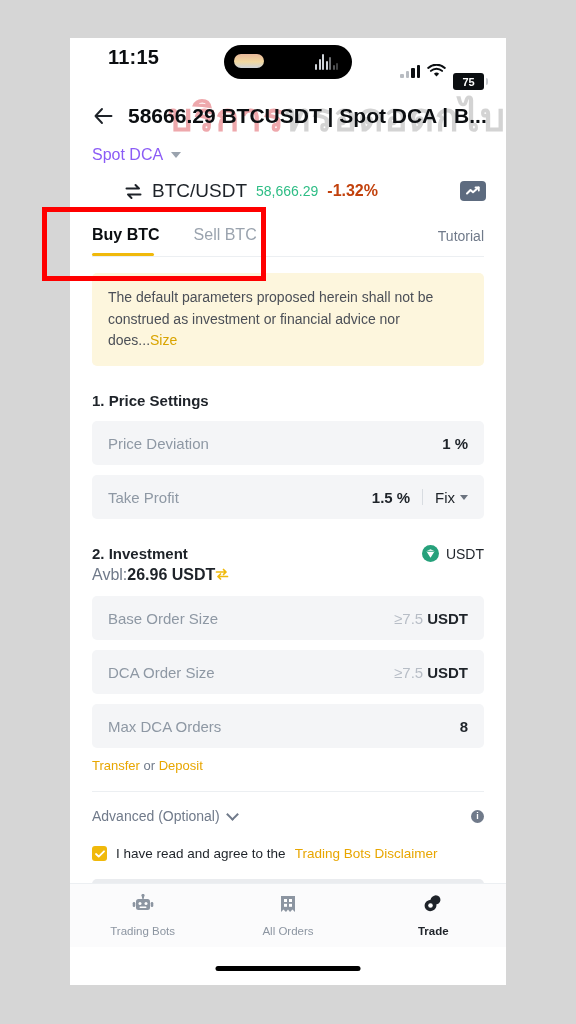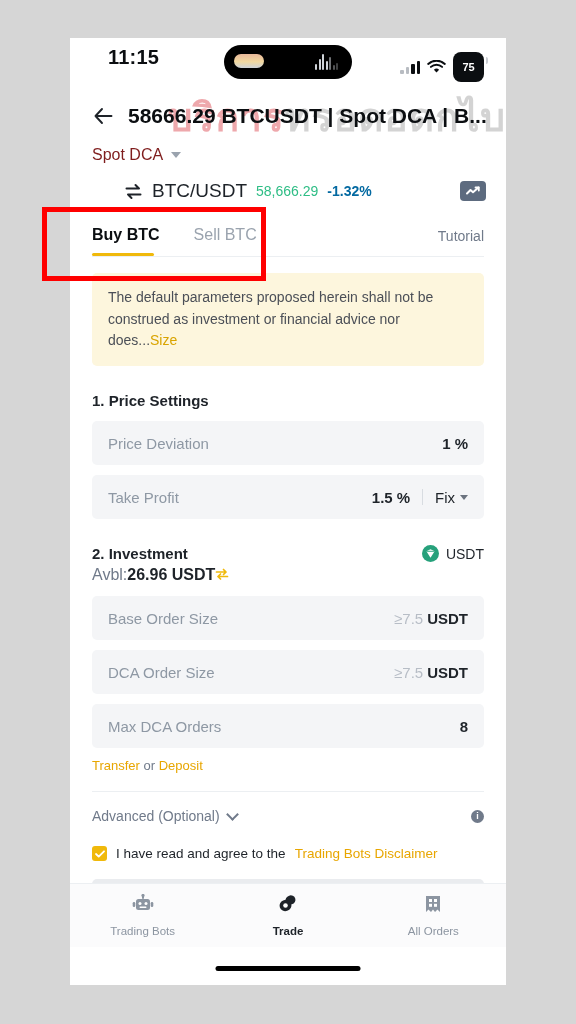--- a/index.html
+++ b/index.html
@@ -60,23 +60,23 @@
   }
   .cell { display:flex; align-items: flex-end; gap: 2px; height: 14px; }
   .cell i { width: 3.5px; background: #0b0e11; border-radius: 1px; display:block; }
   .cell i:nth-child(1){height:4px;background:#b8bcc2}
   .cell i:nth-child(2){height:7px;background:#b8bcc2}
   .cell i:nth-child(3){height:10px}
   .cell i:nth-child(4){height:13px}
   .wifi { position: relative; width: 19px; height: 14px; }
   .wifi svg { display:block; }
   .batt {
-    position: relative; width: 31px; height: 30px;
-    background: #0b0e11; border-radius: 8px;
-    display: flex; align-items: center; justify-content: center;
+    position: relative; width: 31px; height: 17px;
+    background: #0b0e11; border-radius: 3px;
+    display: flex; align-items: center; justify-content: center; margin-top: 21px;
   }
   .batt span { color:#fff; font-size: 11px; font-weight: 700; letter-spacing: -.2px; }
   .batt::after {
     content:''; position:absolute; right:-4px; top:5px;
     width:2.5px; height:7px; background:#c9ccd1; border-radius:0 2px 2px 0;
   }
 
   
   .watermark {
     position: absolute; left: 0; right: 0; top: 60px;
@@ -96,34 +96,34 @@
   .title {
     font-size: 21px; font-weight: 700; color: #0b0e11;
     white-space: nowrap; overflow: hidden;
   }
 
   
   .moderow {
     display: flex; align-items: center; gap: 8px;
     padding: 6px 22px 10px;
   }
-  .mode-label { font-size: 16px; color: #7f1d1d; font-weight: 400; }
+  .mode-label { font-size: 16px; color: #8b5cf6; font-weight: 400; }
   .caret { width: 0; height: 0; border-left: 5px solid transparent;
            border-right: 5px solid transparent; border-top: 6px solid #9aa3ae; }
 
   
   .pairrow {
     display: flex; align-items: center; gap: 9px;
     padding: 6px 20px 14px 22px;
     margin-left: 32px;
   }
   .swap-ico { width: 19px; height: 19px; flex: none; }
   .pair-name { font-size: 19px; font-weight: 400; color: #1e2329; }
   .pair-price { font-size: 14px; font-weight: 400; color: #2ebd85; }
-  .pair-change { font-size: 14px; font-weight: 700; color: #0369a1; }
+  .pair-change { font-size: 16px; font-weight: 700; color: #c2410c; }
   .chart-btn {
     margin-left: auto; width: 26px; height: 20px; border-radius: 4px;
     background: #5d6b7f; display: flex; align-items: center; justify-content: center;
   }
 
   
   .tabs {
     display: flex; align-items: flex-end;
     padding: 10px 22px 0; position: relative;
   }
@@ -441,41 +441,41 @@
             <circle cx="11" cy="1.5" r="1.6" fill="#8c95a1"></circle>
             <rect x="0.7" y="8" width="2.6" height="5" rx="1.3" fill="#8c95a1"></rect>
             <rect x="18.7" y="8" width="2.6" height="5" rx="1.3" fill="#8c95a1"></rect>
             <circle cx="8" cy="9.5" r="1.5" fill="#fff"></circle>
             <circle cx="14" cy="9.5" r="1.5" fill="#fff"></circle>
             <rect x="7.5" y="12.5" width="7" height="1.4" rx="0.7" fill="#fff"></rect>
           </svg>
         </span>
         <span class="nav-label">Trading Bots</span>
       </div>
-      <div class="navitem active">
-        <span>
-          <svg width="22" height="20" viewBox="0 0 22 20">
-            <ellipse cx="13.5" cy="6" rx="5" ry="4.6" fill="#1e2329" transform="rotate(-18 13.5 6)"></ellipse>
-            <ellipse cx="8.5" cy="11.5" rx="6" ry="5.6" fill="#1e2329" transform="rotate(-18 8.5 11.5)"></ellipse>
-            <circle cx="8.5" cy="11.5" r="2.3" fill="#fff"></circle>
-          </svg>
-        </span>
-        <span class="nav-label">Trade</span>
-      </div>
       <div class="navitem">
         <span>
           <svg width="20" height="20" viewBox="0 0 20 20">
             <path d="M3 2 H17 V18 L14.5 15.5 L12 18 L10 15.5 L8 18 L5.5 15.5 L3 18 Z" fill="#8c95a1"></path>
             <rect x="6" y="5" width="3" height="3" fill="#fff"></rect>
             <rect x="11" y="5" width="3" height="3" fill="#fff"></rect>
             <rect x="6" y="9.8" width="3" height="3" fill="#fff"></rect>
             <rect x="11" y="9.8" width="3" height="3" fill="#fff"></rect>
           </svg>
         </span>
         <span class="nav-label">All Orders</span>
       </div>
+      <div class="navitem active">
+        <span>
+          <svg width="22" height="20" viewBox="0 0 22 20">
+            <ellipse cx="13.5" cy="6" rx="5" ry="4.6" fill="#1e2329" transform="rotate(-18 13.5 6)"></ellipse>
+            <ellipse cx="8.5" cy="11.5" rx="6" ry="5.6" fill="#1e2329" transform="rotate(-18 8.5 11.5)"></ellipse>
+            <circle cx="8.5" cy="11.5" r="2.3" fill="#fff"></circle>
+          </svg>
+        </span>
+        <span class="nav-label">Trade</span>
+      </div>
     </div>
 
     <div class="home-ind"></div>
   </div>
 
   <div class="annot"></div>
 </div>
 
 </body></html>

